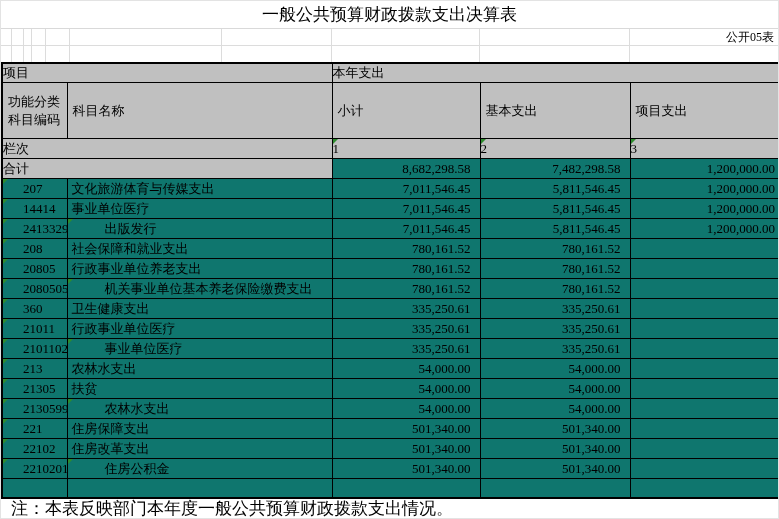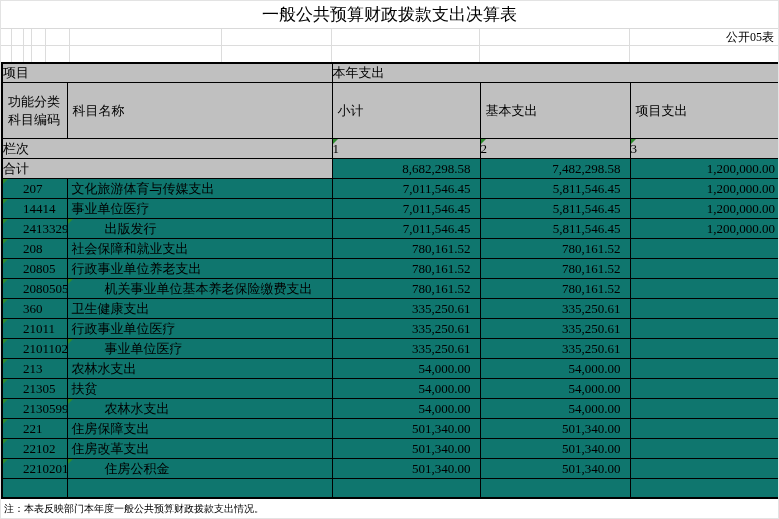--- a/index.html
+++ b/index.html
@@ -59,21 +59,21 @@
   
   .tri-icon{
     position:absolute;top:0;left:0;width:0;height:0;
     border-top:5px solid #2e8b2e;
     border-right:5px solid transparent;
     pointer-events:none;
   }
   
   .note-row{
     height:19px;line-height:19px;
-    font-size:10px;padding-left:3px;
+    font-size:17px;padding-left:10px;
     background:#fff;
     border-bottom:1px solid #737373;
   }
 </style>
 </head>
 <body>
 
 <div class="page">
 
   <div class="title-row">一般公共预算财政拨款支出决算表</div>

